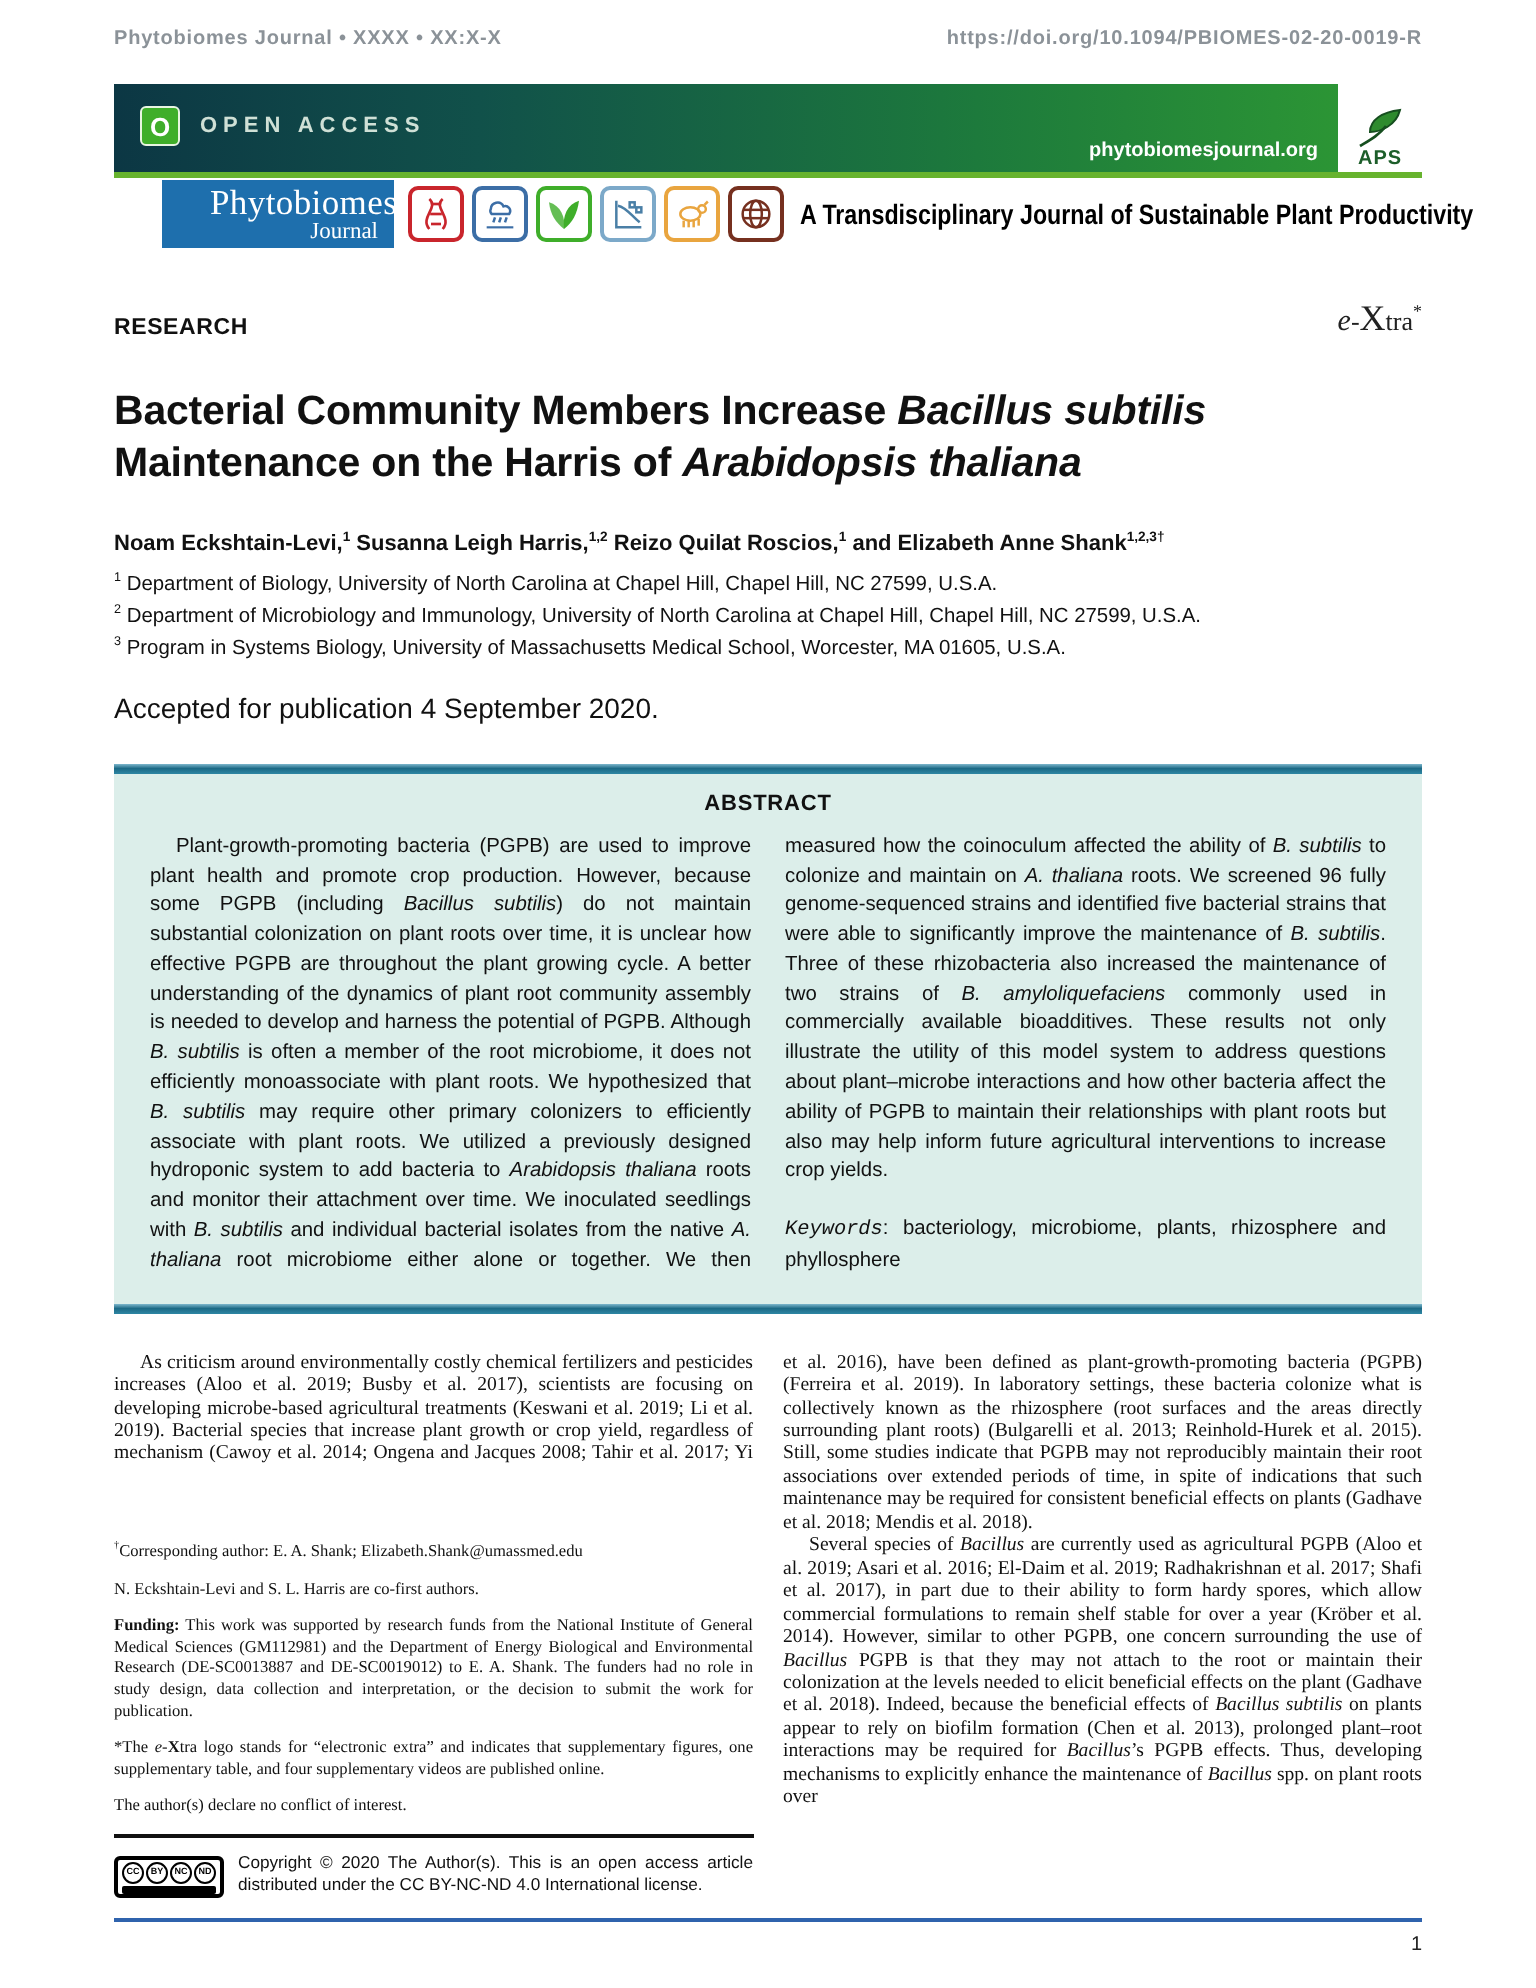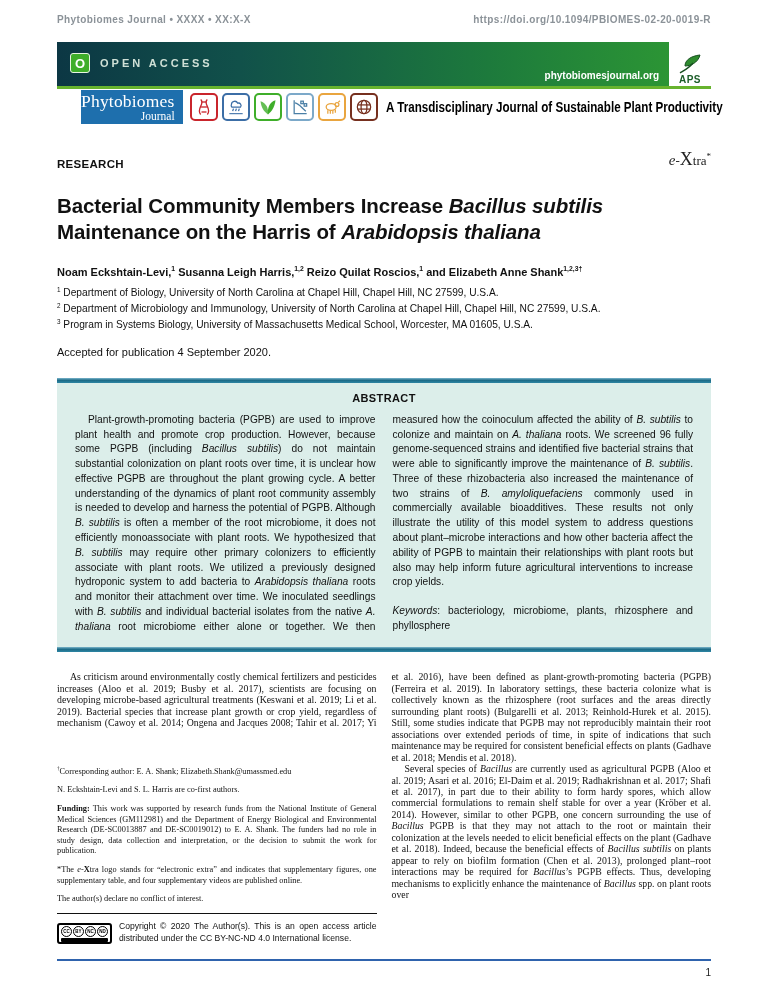--- a/index.html
+++ b/index.html
@@ -27,21 +27,21 @@
   .aps-box { position:absolute; right:0; top:-9px; bottom:0; width:42px; background:#ffffff;
     display:flex; flex-direction:column; align-items:center; justify-content:flex-end; padding-bottom:1px; }
   .aps-box svg { width:26px; height:22px; }
   .aps-label { font-size:10px; font-weight:bold; color:#1d5e2a; letter-spacing:.5px; line-height:1; }
 
   .green-line { height:2.5px; background:#67b32e; }
 
   
   .masthead { display:flex; align-items:center; height:36px; padding-left:24px; }
   .logo-box { width:116px; height:34px; background:#1e6fad; color:#fff;
-    font-family:"Liberation Serif", serif; padding:2px 8px 2px 0; }
+    font-family:"Liberation Serif", serif; padding:2px 8px 2px 24px; }
   .logo-title { font-size:17.5px; line-height:1.1; letter-spacing:.2px; }
   .logo-sub { font-size:11.5px; text-align:right; line-height:1; margin-top:0px; }
   .icon-tiles { display:flex; gap:4px; margin-left:7px; }
   .tile { width:28px; height:28px; background:#fff; border-radius:5px; border:2.5px solid currentColor;
     display:flex; align-items:center; justify-content:center; }
   .tile svg { width:20px; height:20px; display:block; }
   .tile-dna { color:#c9252c; }
   .tile-rain { color:#3c6ea6; }
   .tile-leaf { color:#3fae2a; }
   .tile-chart { color:#7ca9c9; }
@@ -56,21 +56,21 @@
   .extra-badge { font-family:"Liberation Serif", serif; color:#222; }
   .extra-e { font-style:italic; font-size:15px; }
   .extra-x { font-size:18px; }
   .extra-tra { font-size:13px; }
   .extra-star { font-size:9px; vertical-align:super; }
 
   
   .title { margin-top:23px; font-size:20.5px; font-weight:bold; line-height:1.3; letter-spacing:-.1px; }
   .authors { margin-top:20px; font-size:11px; font-weight:bold; }
   .affiliations { margin-top:7px; font-size:10.2px; line-height:1.6; }
-  .accepted { margin-top:12px; font-size:11px; }
+  .accepted { margin-top:12px; font-size:14px; }
 
   
   .abstract { margin-top:20px; background:#dceeea; }
   .teal-bar { height:5px; background:linear-gradient(180deg,#7db7cd 0%,#1c6a86 45%,#2e86a4 100%); }
   .abstract-inner { padding:9px 18px 13px 18px; }
   .abstract-heading { text-align:center; font-size:11px; font-weight:bold; letter-spacing:.4px; margin-bottom:9px; }
   .abstract-cols { display:flex; gap:17px; }
   .abstract-col { flex:1; font-size:10.2px; line-height:1.45; text-align:justify; }
   .cont-just { text-align-last:justify; }
   .indent { text-indent:13px; }
@@ -207,21 +207,21 @@
   <div class="accepted">Accepted for publication 4 September 2020.</div>
 
   <div class="abstract">
     <div class="teal-bar"></div>
     <div class="abstract-inner">
       <div class="abstract-heading">ABSTRACT</div>
       <div class="abstract-cols">
         <div class="abstract-col indent cont-just"><span>Plant-growth-promoting bacteria (PGPB) are used to improve plant health and promote crop production. However, because some PGPB (including </span><span style="font-style: italic;">Bacillus subtilis</span><span>) do not maintain substantial colonization on plant roots over time, it is unclear how effective PGPB are throughout the plant growing cycle. A better understanding of the dynamics of plant root community assembly is needed to develop and harness the potential of PGPB. Although </span><span style="font-style: italic;">B. subtilis</span><span> is often a member of the root microbiome, it does not efficiently monoassociate with plant roots. We hypothesized that </span><span style="font-style: italic;">B. subtilis</span><span> may require other primary colonizers to efficiently associate with plant roots. We utilized a previously designed hydroponic system to add bacteria to </span><span style="font-style: italic;">Arabidopsis thaliana</span><span> roots and monitor their attachment over time. We inoculated seedlings with </span><span style="font-style: italic;">B. subtilis</span><span> and individual bacterial isolates from the native </span><span style="font-style: italic;">A. thaliana</span><span> root microbiome either alone or together. We then</span></div>
         <div class="abstract-col">
           <div><span>measured how the coinoculum affected the ability of </span><span style="font-style: italic;">B. subtilis</span><span> to colonize and maintain on </span><span style="font-style: italic;">A. thaliana</span><span> roots. We screened 96 fully genome-sequenced strains and identified five bacterial strains that were able to significantly improve the maintenance of </span><span style="font-style: italic;">B. subtilis</span><span>. Three of these rhizobacteria also increased the maintenance of two strains of </span><span style="font-style: italic;">B. amyloliquefaciens</span><span> commonly used in commercially available bioadditives. These results not only illustrate the utility of this model system to address questions about plant–microbe interactions and how other bacteria affect the ability of PGPB to maintain their relationships with plant roots but also may help inform future agricultural interventions to increase crop yields.</span></div>
-          <div class="keywords"><span style="font-style: italic;">Keywords</span><span>: bacteriology, microbiome, plants, rhizosphere and phyllosphere</span></div>
+          <div class="keywords"><span style="font-style: italic; font-family: Liberation Mono, monospace;">Keywords</span><span>: bacteriology, microbiome, plants, rhizosphere and phyllosphere</span></div>
         </div>
       </div>
     </div>
     <div class="teal-bar"></div>
   </div>
 
   <div class="body-cols">
     <div class="body-col">
       <p class="indent cont-just">As criticism around environmentally costly chemical fertilizers and pesticides increases (Aloo et al. 2019; Busby et al. 2017), scientists are focusing on developing microbe-based agricultural treatments (Keswani et al. 2019; Li et al. 2019). Bacterial species that increase plant growth or crop yield, regardless of mechanism (Cawoy et al. 2014; Ongena and Jacques 2008; Tahir et al. 2017; Yi</p>
       <div class="fn-block">

